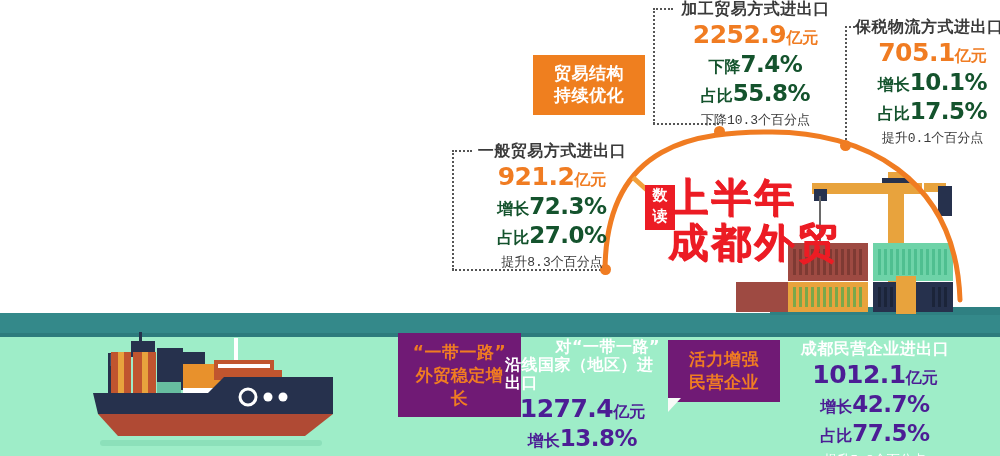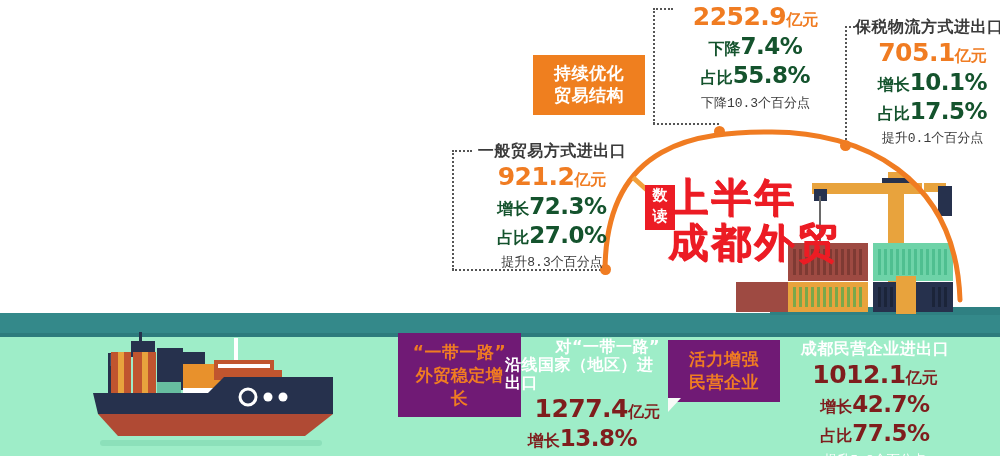--- a/index.html
+++ b/index.html
@@ -31,21 +31,21 @@
   .b-big{font-weight:bold;white-space:nowrap;margin-top:3px;color:#f07c22;}
   .b-big .num{font-size:25px;letter-spacing:-.5px;}
   .b-big .unit{font-size:16px;}
   .b-row{font-weight:bold;white-space:nowrap;margin-top:3px;color:#14532d;}
   .b-row .lbl{font-size:16px;}
   .b-row .num{font-size:23px;letter-spacing:-.5px;}
   .b-foot{font-size:13px;color:#3a3a3a;font-family:Liberation Mono, monospace;margin-top:8px;white-space:nowrap;}
 
   
   .onmint .b-head{color:#ffffff;}
-  .onmint .b-big,.onmint .b-row{color:#7f1d1d;}
+  .onmint .b-big,.onmint .b-row{color:#4c1d95;}
   .onmint .b-foot{color:#ffffff;}
 
   
   .badge-orange{
     position:absolute;background:#ef7f1f;color:#fff;font-weight:bold;
     font-size:17px;line-height:1.32;text-align:center;padding:7px 10px 8px;
     letter-spacing:.5px;
   }
   .badge-white{
     position:absolute;background:#701a75;color:#f07c22;font-weight:bold;
@@ -225,20 +225,21 @@
     <div class="b-row">
       <span class="lbl">增长</span><span class="num">72.3%</span>
     </div>
     <div class="b-row">
       <span class="lbl">占比</span><span class="num">27.0%</span>
     </div>
     <div class="b-foot">提升8.3个百分点</div>
   </div>
 
   <div class="block" style="left:663px;top:0px;width:185px;">
+    <div class="b-head">加工贸易方式进出口</div>
     <div class="b-big">
       <span class="num">2252.9</span><span class="unit">亿元</span>
     </div>
     <div class="b-row">
       <span class="lbl">下降</span><span class="num">7.4%</span>
     </div>
     <div class="b-row">
       <span class="lbl">占比</span><span class="num">55.8%</span>
     </div>
     <div class="b-foot">下降10.3个百分点</div>
@@ -252,22 +253,22 @@
     <div class="b-row" style="text-align:center;width:155px;">
       <span class="lbl">增长</span><span class="num">10.1%</span>
     </div>
     <div class="b-row" style="text-align:center;width:155px;">
       <span class="lbl">占比</span><span class="num">17.5%</span>
     </div>
     <div class="b-foot" style="text-align:center;width:155px;">提升0.1个百分点</div>
   </div>
 
   <div class="badge-orange" style="left:533px;top:55px;width:92px;">
+    <div>贸易结构</div>
     <div>持续优化</div>
-    <div>贸易结构</div>
   </div>
 
   <div class="stamp-slash"></div>
   <div class="stamp">
     <div>数</div>
     <div>读</div>
   </div>
   <div class="title">
     <div class="l1">上半年</div>
     <div class="l2">成都外贸</div>
@@ -275,21 +276,21 @@
 
   <div class="badge-white" style="left:398px;top:333px;width:103px;">
     <div>“一带一路”</div>
     <div>外贸稳定增长</div>
   </div>
 
   <div class="block onmint" style="left:505px;top:338px;width:155px;text-align:left;">
     <div class="b-head" style="text-align:right;">对“一带一路”</div>
     <div class="b-head">沿线国家（地区）进</div>
     <div class="b-head">出口</div>
-    <div class="b-big" style="text-align:right;">
+    <div class="b-big" style="text-align:center;">
       <span class="num">1277.4</span><span class="unit">亿元</span>
     </div>
     <div class="b-row" style="text-align:center;">
       <span class="lbl">增长</span><span class="num">13.8%</span>
     </div>
   </div>
 
   <div class="badge-white" style="left:668px;top:340px;width:92px;">
     <div>活力增强</div>
     <div>民营企业</div>

